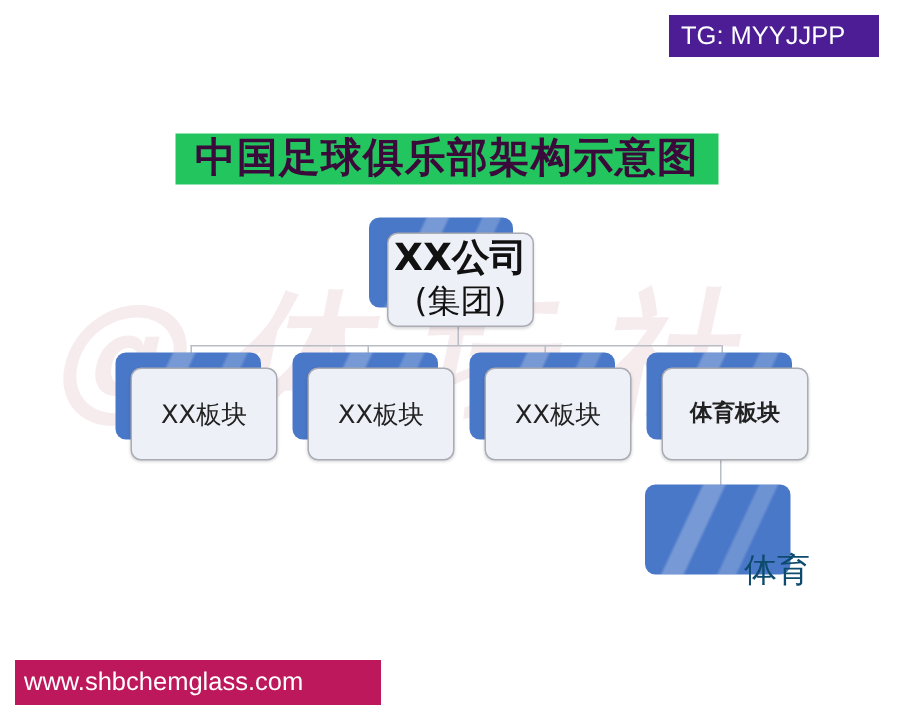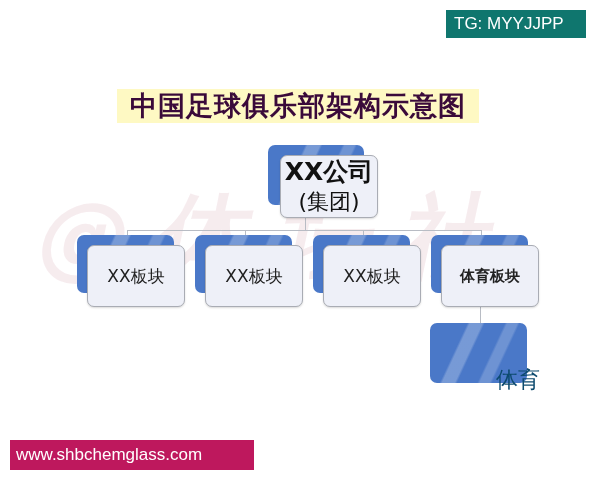--- a/index.html
+++ b/index.html
@@ -1,20 +1,20 @@
 <!DOCTYPE html>
 <html><head>
 <meta charset="utf-8">
 <style>
   html,body{margin:0;padding:0;}
   body{width:600px;height:480px;background:#ffffff;position:relative;overflow:hidden;font-family:"DejaVu Sans",sans-serif;}
-  .wm-tag{position:absolute;left:446px;top:10px;width:140px;height:28px;background:#0f766e;color:#fff;font-family:"Liberation Sans",sans-serif;font-size:17px;line-height:28px;padding-left:8px;box-sizing:border-box;}
+  .wm-tag{position:absolute;left:446px;top:10px;width:140px;height:28px;background:#4c1d95;color:#fff;font-family:"Liberation Sans",sans-serif;font-size:17px;line-height:28px;padding-left:8px;box-sizing:border-box;}
   .wm-url{position:absolute;left:10px;top:440px;width:244px;height:30px;background:#be185d;color:#fff;font-family:"Liberation Sans",sans-serif;font-size:17px;line-height:30px;padding-left:6px;box-sizing:border-box;}
   .bg-wm{position:absolute;left:40px;top:175px;width:520px;height:110px;color:#f3e4e8;font-size:92px;font-weight:bold;letter-spacing:30px;opacity:.7;white-space:nowrap;transform:skewX(-12deg);}
-  .title{position:absolute;left:117px;top:89px;width:362px;height:34px;background:#fef9c3;color:#3a0a3a;font-size:27px;font-weight:bold;line-height:34px;text-align:center;letter-spacing:1px;}
+  .title{position:absolute;left:117px;top:89px;width:362px;height:34px;background:#22c55e;color:#3a0a3a;font-size:27px;font-weight:bold;line-height:34px;text-align:center;letter-spacing:1px;}
   .line{position:absolute;background:#b8bcc4;}
   .node{position:absolute;}
   .node .back{position:absolute;left:0;top:0;border-radius:7px;background:#4a78c8;}
   .node .back::after{content:"";position:absolute;inset:0;border-radius:7px;background:linear-gradient(115deg,transparent 30%,rgba(255,255,255,.25) 32%,rgba(255,255,255,.25) 42%,transparent 44%,transparent 60%,rgba(255,255,255,.2) 62%,rgba(255,255,255,.2) 70%,transparent 72%);}
   .node .front{position:absolute;border-radius:7px;background:#eef0f8;border:1px solid #a9acb4;box-shadow:0 1px 2px rgba(0,0,0,.15);display:flex;flex-direction:column;align-items:center;justify-content:center;box-sizing:border-box;}
   .t-root{font-size:25px;font-weight:bold;color:#111;line-height:30px;}
   .t-root2{font-size:22px;color:#111;line-height:30px;}
   .t-div{font-size:17px;color:#222;}
   .t-sport{font-size:15px;font-weight:bold;color:#222;line-height:22px;font-family:Liberation Serif, serif;}
   .t-sport2{font-size:12px;font-weight:bold;color:#222;line-height:20px;}
@@ -31,21 +31,21 @@
 <div class="title">中国足球俱乐部架构示意图</div>
 
 <div class="line" style="left:305px;top:218px;width:1px;height:12px;"></div>
 <div class="line" style="left:127px;top:230px;width:354px;height:1px;"></div>
 <div class="line" style="left:127px;top:230px;width:1px;height:14px;"></div>
 <div class="line" style="left:245px;top:230px;width:1px;height:14px;"></div>
 <div class="line" style="left:363px;top:230px;width:1px;height:14px;"></div>
 <div class="line" style="left:481px;top:230px;width:1px;height:14px;"></div>
 <div class="line" style="left:480px;top:305px;width:1px;height:20px;"></div>
 
-<div class="node" style="left:268px;top:145px;width:110px;height:75px;">
+<div class="node" style="left:246px;top:145px;width:110px;height:75px;">
   <div class="back" style="width:96px;height:60px;"></div>
   <div class="front" style="left:12px;top:10px;width:98px;height:63px;">
     <span class="t-root">XX公司</span>
     <span class="t-root2">(集团)</span>
   </div>
 </div>
 
 <div class="node" style="left:77px;top:235px;width:108px;height:72px;">
   <div class="back" style="width:97px;height:58px;"></div>
   <div class="front" style="left:10px;top:10px;width:98px;height:62px;">

